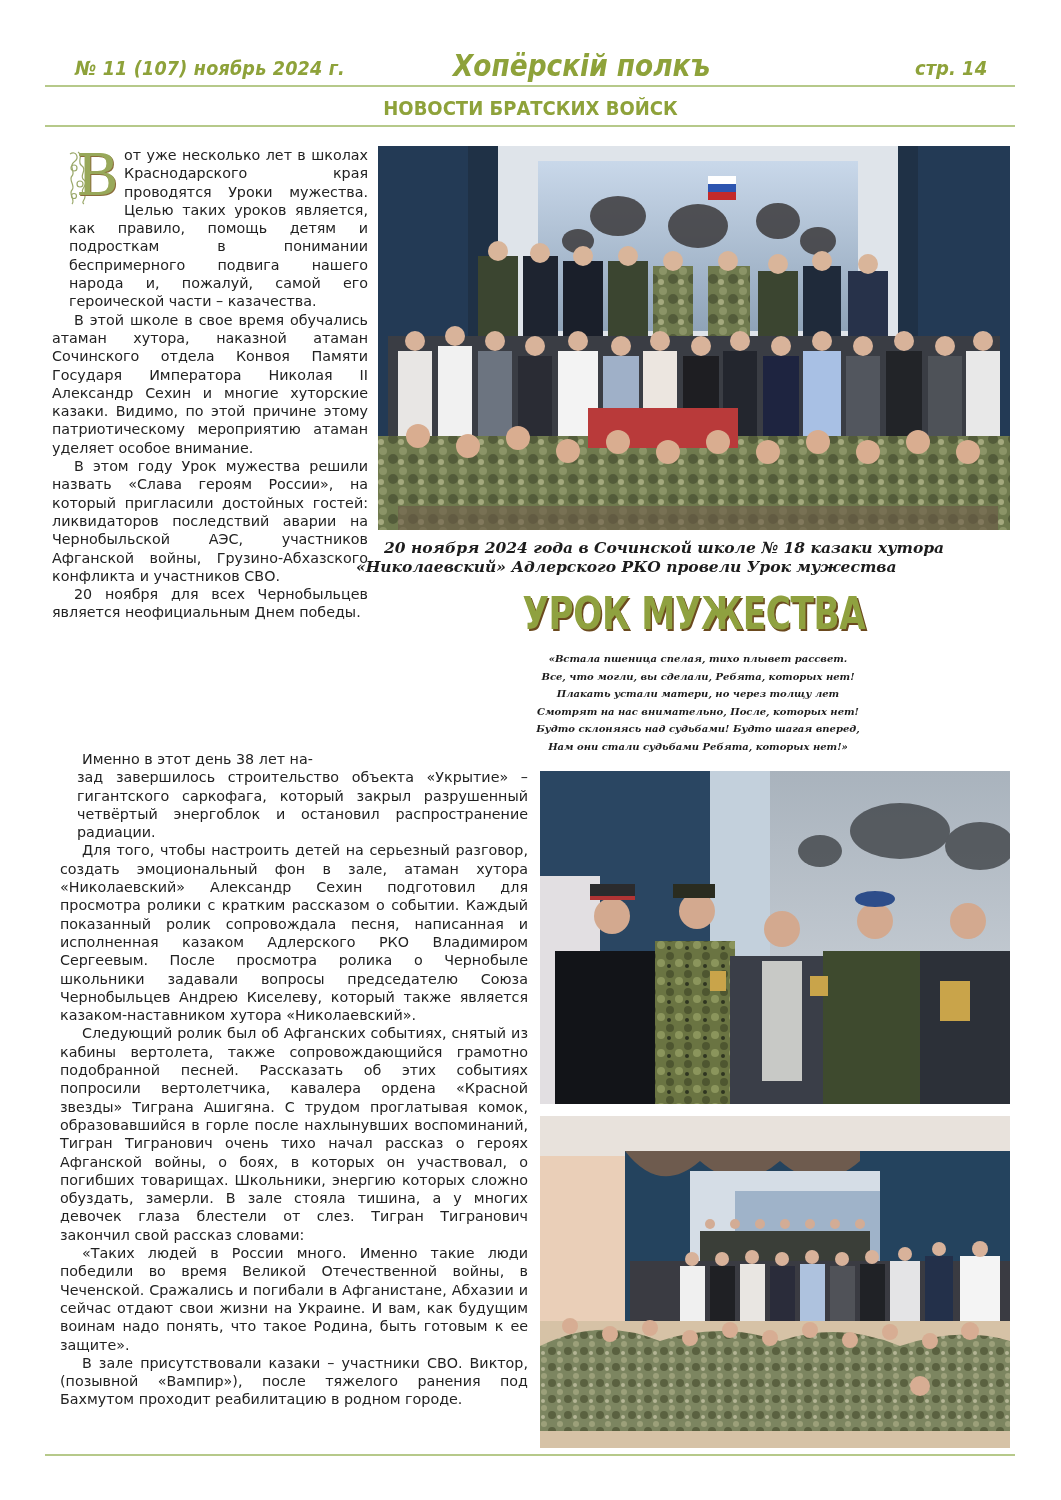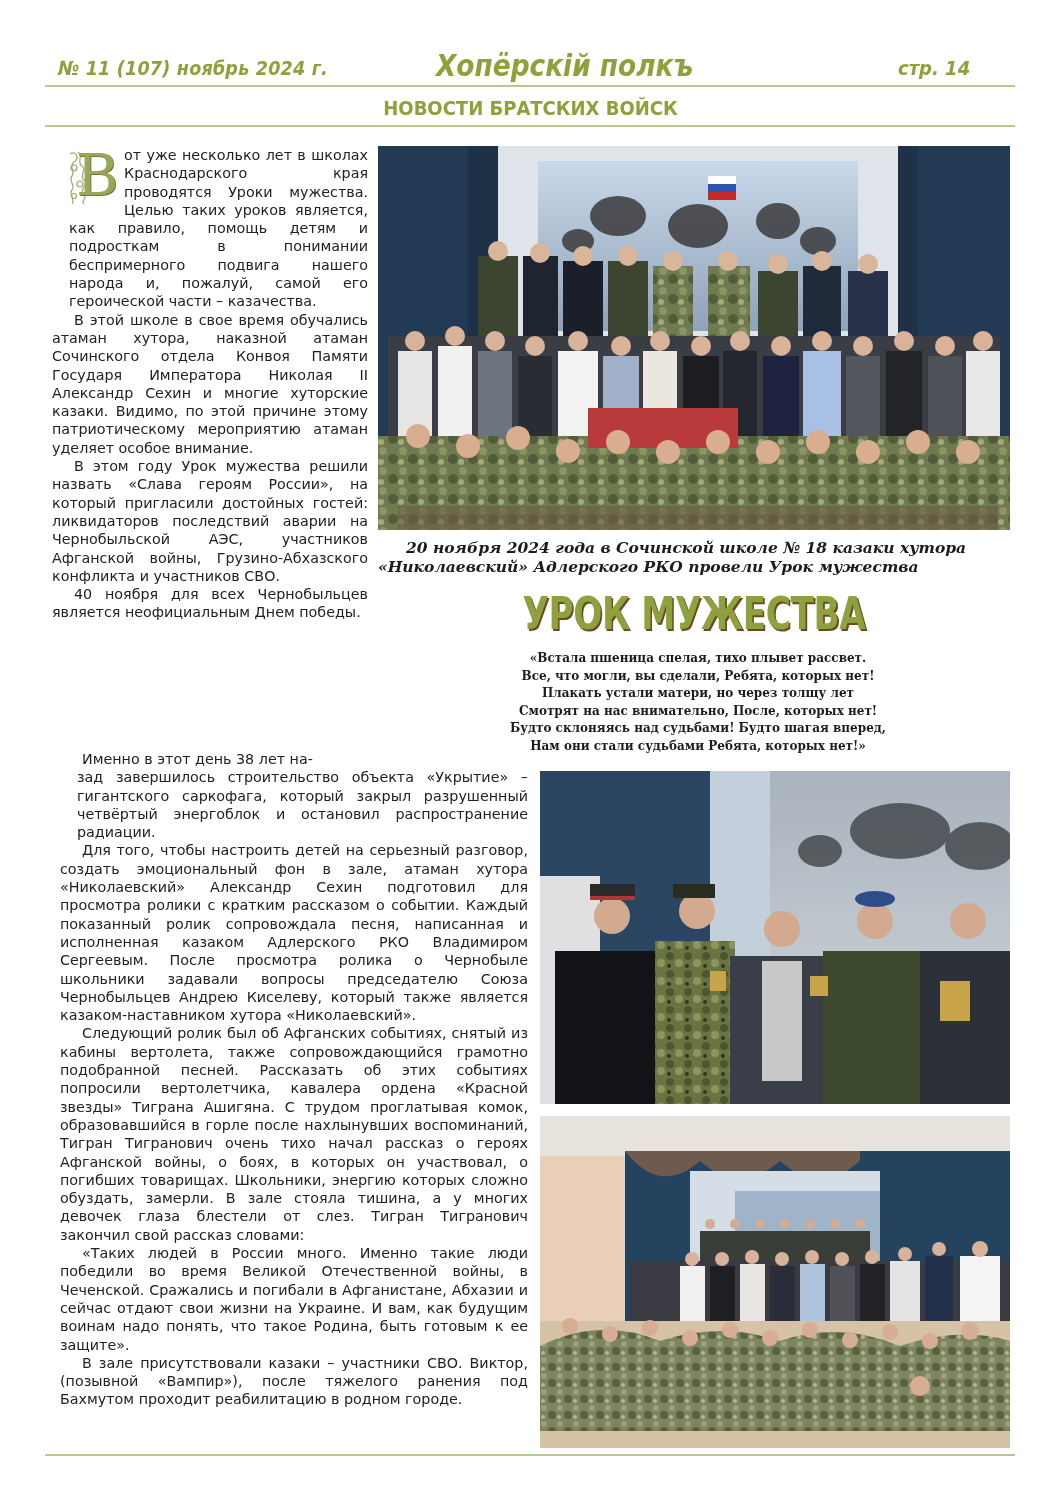--- a/index.html
+++ b/index.html
@@ -1,18 +1,18 @@
 <!DOCTYPE html>
 <html><head>
 <meta charset="utf-8">
 <style>
   html, body { margin: 0; padding: 0; background: #ffffff; }
   body { width: 1061px; height: 1500px; position: relative; overflow: hidden; font-family: "DejaVu Sans", sans-serif; color: #1c1c1c; }
 
-  .hdr { position: absolute; left: 28px; width: 970px; top: 48px; height: 36px; }
+  .hdr { position: absolute; left: 45px; width: 970px; top: 48px; height: 36px; }
   .hdr .issue { position: absolute; left: 30px; top: 8px; font-family: "DejaVu Sans", sans-serif; font-style: italic; font-weight: bold; font-size: 20px; color: #8ea23a; letter-spacing: 0.2px; transform: scaleX(0.88); transform-origin: left center; }
   .hdr .title { position: absolute; left: 408px; top: 0px; font-family: "DejaVu Sans", sans-serif; font-style: italic; font-weight: bold; font-size: 30px; color: #8ea23a; transform: scaleX(0.88); transform-origin: left center; }
   .hdr .page { position: absolute; right: 28px; top: 8px; font-family: "DejaVu Sans", sans-serif; font-style: italic; font-weight: bold; font-size: 20px; color: #8ea23a; transform: scaleX(0.9); transform-origin: right center; }
   .rule { position: absolute; left: 45px; width: 970px; height: 2px; background: #b6c98a; }
   .section { position: absolute; left: 0; width: 1061px; top: 96px; text-align: center; font-family: "DejaVu Sans", sans-serif; font-weight: bold; font-size: 20px; color: #8ea23a; transform: scaleX(0.9); transform-origin: center; }
 
   .col { position: absolute; font-family: "DejaVu Sans", sans-serif; font-size: 14.3px; line-height: 18.3px; text-align: justify; color: #222; }
   .col p { margin: 0; text-indent: 22px; }
   .col p.first { text-indent: 0; margin-left: 17px; }
   .col1 { left: 52px; top: 146px; width: 316px; }
@@ -22,26 +22,26 @@
   .dropcap { float: left; width: 48px; height: 58px; margin: 2px 10px 0 14px; position: relative; }
   .dropcap .orn { position: absolute; left: 0; top: 0; width: 48px; height: 58px; }
   .dropcap .letter { position: absolute; left: 10px; top: -4px; font-family: "DejaVu Serif", serif; font-size: 58px; line-height: 62px; color: #98a85a; text-shadow: 1px 1px 0 #8a6b3a; }
 
   .photo { position: absolute; overflow: hidden; }
   .photo svg { display: block; width: 100%; height: 100%; }
   .p1 { left: 378px; top: 146px; width: 632px; height: 384px; }
   .p2 { left: 540px; top: 771px; width: 470px; height: 333px; }
   .p3 { left: 540px; top: 1116px; width: 470px; height: 332px; }
 
-  .caption { position: absolute; left: 378px; top: 538px; width: 640px; font-family: "DejaVu Serif", serif; font-style: italic; font-weight: bold; font-size: 15.5px; line-height: 19px; color: #1c1c1c; }
+  .caption { position: absolute; left: 356px; top: 538px; width: 640px; font-family: "DejaVu Serif", serif; font-style: italic; font-weight: bold; font-size: 15.5px; line-height: 19px; color: #1c1c1c; }
   .caption div:first-child { padding-left: 28px; }
 
   .big-title { position: absolute; left: 378px; width: 632px; top: 588px; text-align: center; font-family: "DejaVu Sans", sans-serif; font-weight: bold; font-size: 44px; color: #8fa13f; text-shadow: 2px 2px 0 #6b4a1e; transform: scaleX(0.78); transform-origin: center; letter-spacing: -0.5px; }
 
-  .poem { position: absolute; left: 378px; width: 640px; top: 650px; text-align: center; font-family: "DejaVu Serif", serif; font-weight: bold; font-size: 12px; line-height: 17.6px; color: #1c1c1c; }
+  .poem { position: absolute; left: 378px; width: 640px; top: 650px; text-align: center; font-family: "DejaVu Serif", serif; font-style: italic; font-weight: bold; font-size: 10px; line-height: 17.6px; color: #1c1c1c; }
   .poem div { white-space: nowrap; }
 </style>
 </head>
 <body>
 
 <div class="hdr">
   <span class="issue">№ 11 (107) ноябрь 2024 г.</span>
   <span class="title">Хопёрскій полкъ</span>
   <span class="page">стр. 14</span>
 </div>
@@ -58,21 +58,21 @@
         <circle cx="8" cy="20" r="3"></circle>
           <circle cx="14" cy="36" r="3"></circle>
           <circle cx="8" cy="48" r="2.5"></circle>
       </g>
     </svg>
     <span class="letter">В</span>
   </div>
   <p class="first">от уже несколько лет в школах Краснодарского края проводятся Уроки мужества. Целью таких уроков является, как правило, помощь детям и подросткам в понимании беспримерного подвига нашего народа и, пожалуй, самой его героической части – казачества.</p>
   <p>В этой школе в свое время обучались атаман хутора, наказной атаман Сочинского отдела Конвоя Памяти Государя Императора Николая II Александр Сехин и многие хуторские казаки. Видимо, по этой причине этому патриотическому мероприятию атаман уделяет особое внимание.</p>
   <p>В этом году Урок мужества решили назвать «Слава героям России», на который пригласили достойных гостей: ликвидаторов последствий аварии на Чернобыльской АЭС, участников Афганской войны, Грузино-Абхазского конфликта и участников СВО.</p>
-  <p>40 ноября для всех Чернобыльцев является неофициальным Днем победы.</p>
+  <p>20 ноября для всех Чернобыльцев является неофициальным Днем победы.</p>
 </div>
 
 <div class="col col2">
   <p class="short">Именно в этот день 38 лет на-</p>
   <p class="first">зад завершилось строительство объекта «Укрытие» – гигантского саркофага, который закрыл разрушенный четвёртый энергоблок и остановил распространение радиации.</p>
   <p>Для того, чтобы настроить детей на серьезный разговор, создать эмоциональный фон в зале, атаман хутора «Николаевский» Александр Сехин подготовил для просмотра ролики с кратким рассказом о событии. Каждый показанный ролик сопровождала песня, написанная и исполненная казаком Адлерского РКО Владимиром Сергеевым. После просмотра ролика о Чернобыле школьники задавали вопросы председателю Союза Чернобыльцев Андрею Киселеву, который также является казаком-наставником хутора «Николаевский».</p>
   <p>Следующий ролик был об Афганских событиях, снятый из кабины вертолета, также сопровождающийся грамотно подобранной песней. Рассказать об этих событиях попросили вертолетчика, кавалера ордена «Красной звезды» Тиграна Ашигяна. С трудом проглатывая комок, образовавшийся в горле после нахлынувших воспоминаний, Тигран Тигранович очень тихо начал рассказ о героях Афганской войны, о боях, в которых он участвовал, о погибших товарищах. Школьники, энергию которых сложно обуздать, замерли. В зале стояла тишина, а у многих девочек глаза блестели от слез. Тигран Тигранович закончил свой рассказ словами:</p>
   <p>«Таких людей в России много. Именно такие люди победили во время Великой Отечественной войны, в Чеченской. Сражались и погибали в Афганистане, Абхазии и сейчас отдают свои жизни на Украине. И вам, как будущим воинам надо понять, что такое Родина, быть готовым к ее защите».</p>
   <p>В зале присутствовали казаки – участники СВО. Виктор, (позывной «Вампир»), после тяжелого ранения под Бахмутом проходит реабилитацию в родном городе.</p>
 </div>

